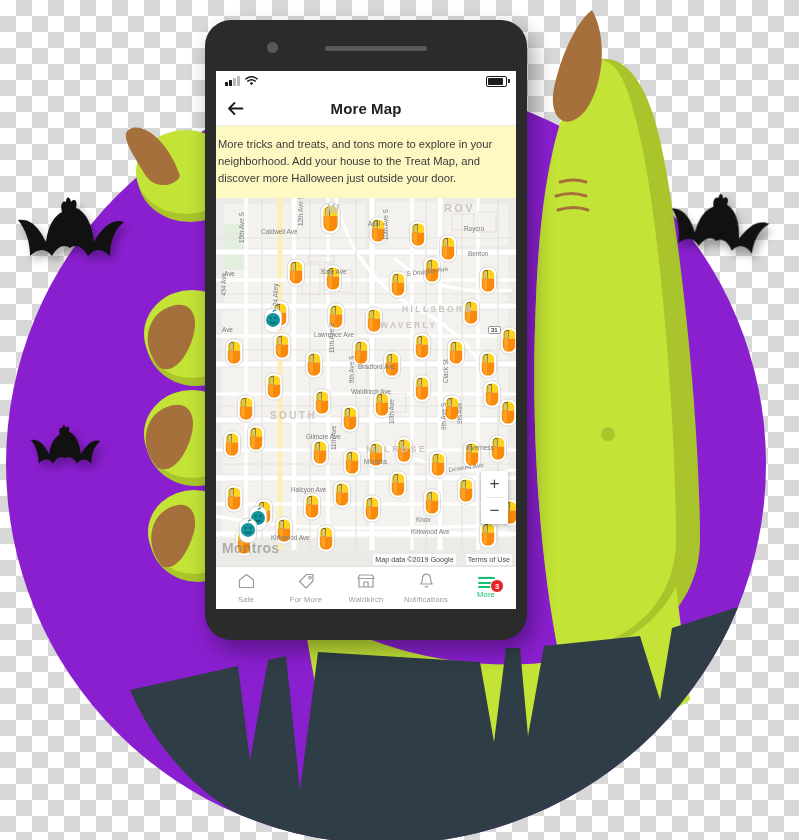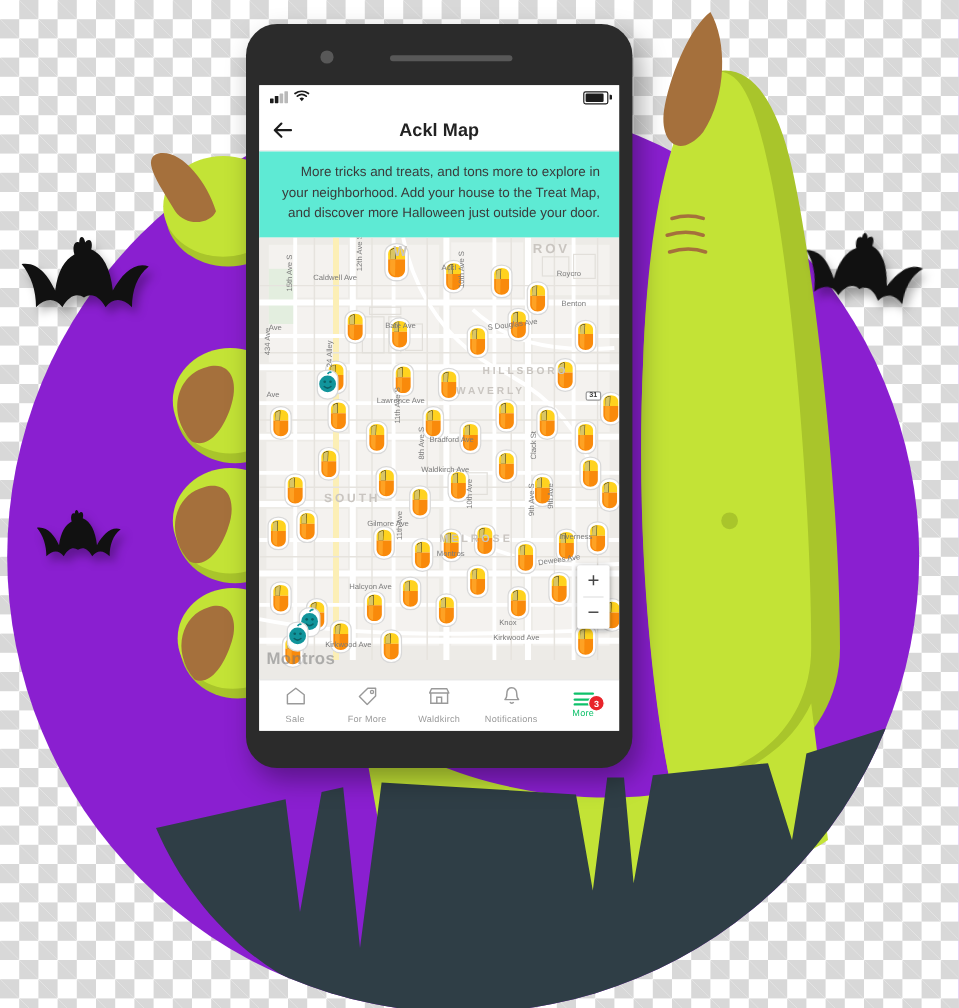--- a/index.html
+++ b/index.html
@@ -61,22 +61,22 @@
     height:34px;flex:0 0 auto;display:flex;align-items:center;position:relative;
     background:#fff;border-bottom:1px solid #ececec;
   }
   .back-btn{position:absolute;left:8px;top:50%;transform:translateY(-50%);width:22px;height:22px;display:flex;align-items:center;justify-content:center;cursor:pointer;}
   .appbar-title{
     width:100%;text-align:center;font-size:15px;font-weight:bold;color:#222;letter-spacing:.1px;
   }
 
   
   .intro{
-    flex:0 0 auto;padding:10px 16px 12px;text-align:right;
-    font-size:11.2px;line-height:1.5;color:#3a3a3a;background:#5eead4;
+    flex:0 0 auto;padding:10px 2px 12px;text-align:left;
+    font-size:11.2px;line-height:1.5;color:#3a3a3a;background:#fef9c3;
   }
 
   
   .map{
     flex:1 1 auto;position:relative;background:#eceae6;overflow:hidden;
   }
   .map-bg{position:absolute;inset:0;}
   .pin{position:absolute;width:20px;height:29px;}
   .pin.lg{width:23px;height:33px;}
   .zoom-ctl{
@@ -252,21 +252,21 @@
           <i></i>
         </span>
     </div>
 
     <div class="appbar">
       <span class="back-btn">
         <svg width="17" height="15" viewBox="0 0 17 15">
           <path d="M15.5 7.5 H2 M7.5 2 L2 7.5 L7.5 13" stroke="#1c1c1c" stroke-width="1.8" fill="none" stroke-linecap="round" stroke-linejoin="round"></path>
         </svg>
       </span>
-      <span class="appbar-title">Ackl Map</span>
+      <span class="appbar-title">More Map</span>
     </div>
 
     <div class="intro">More tricks and treats, and tons more to explore in your neighborhood. Add your house to the Treat Map, and discover more Halloween just outside your door.</div>
 
     <div class="map">
       <svg class="map-bg" viewBox="0 0 300 352" preserveAspectRatio="none">
         <rect width="300" height="352" fill="#EDEBE7"></rect>
 
         <g fill="#F4F2EF">
           <rect x="8" y="6" width="66" height="44"></rect>
@@ -1021,20 +1021,24 @@
 
       <span class="shield" style="left:272px;top:128px;">31</span>
 
       <div class="zoom-ctl">
         <button>+</button>
         <div class="sep"></div>
         <button>−</button>
       </div>
 
       <span class="gwatermark">Montros</span>
+      <div class="attrib">
+        <span>Map data ©2019 Google</span>
+        <span>Terms of Use</span>
+      </div>
     </div>
 
     <div class="tabbar">
       <div class="tab">
         <span>
           <svg width="17" height="16" viewBox="0 0 17 16">
               <path d="M1.5 7 L8.5 1.5 L15.5 7 V14.5 H1.5 Z" fill="none" stroke="#9a9a9a" stroke-width="1.2" stroke-linejoin="round"></path>
             </svg>
         </span>
         <span class="tl">Sale</span>

